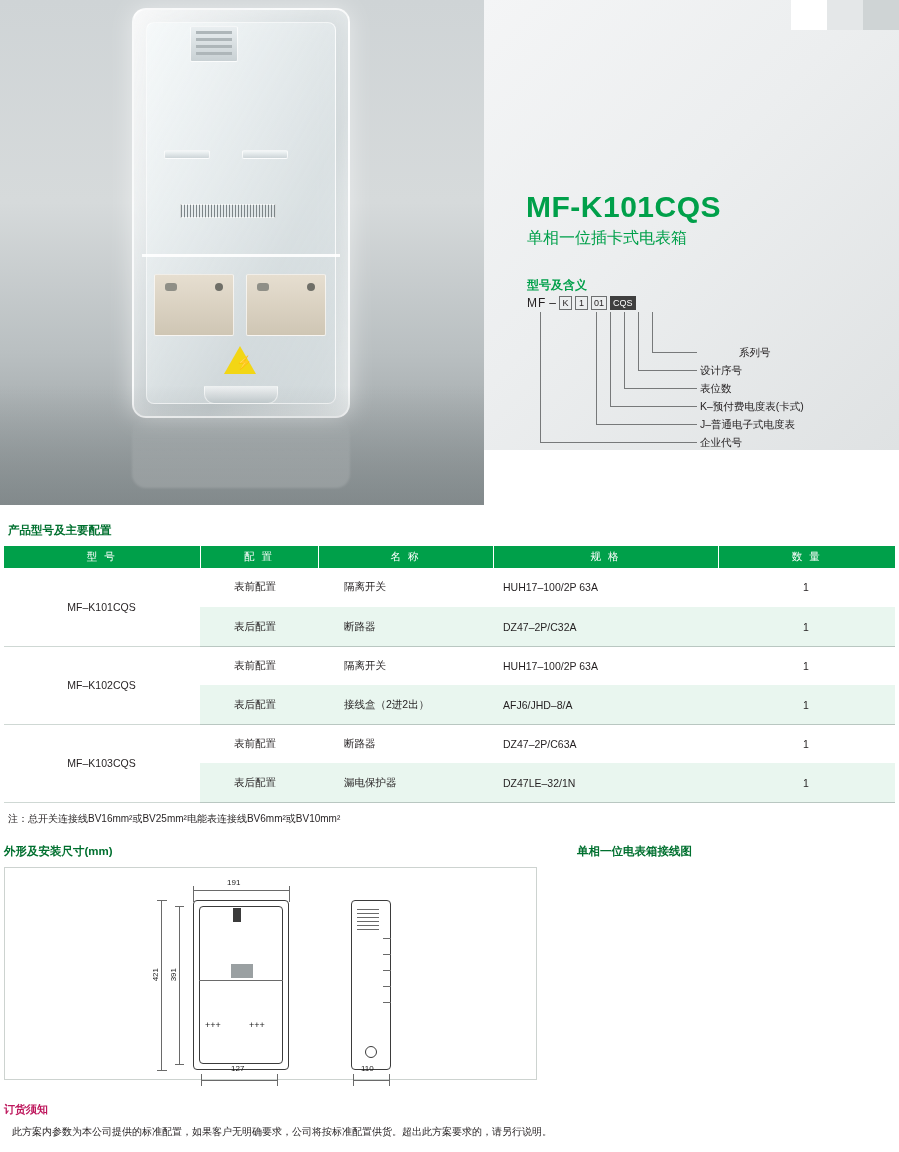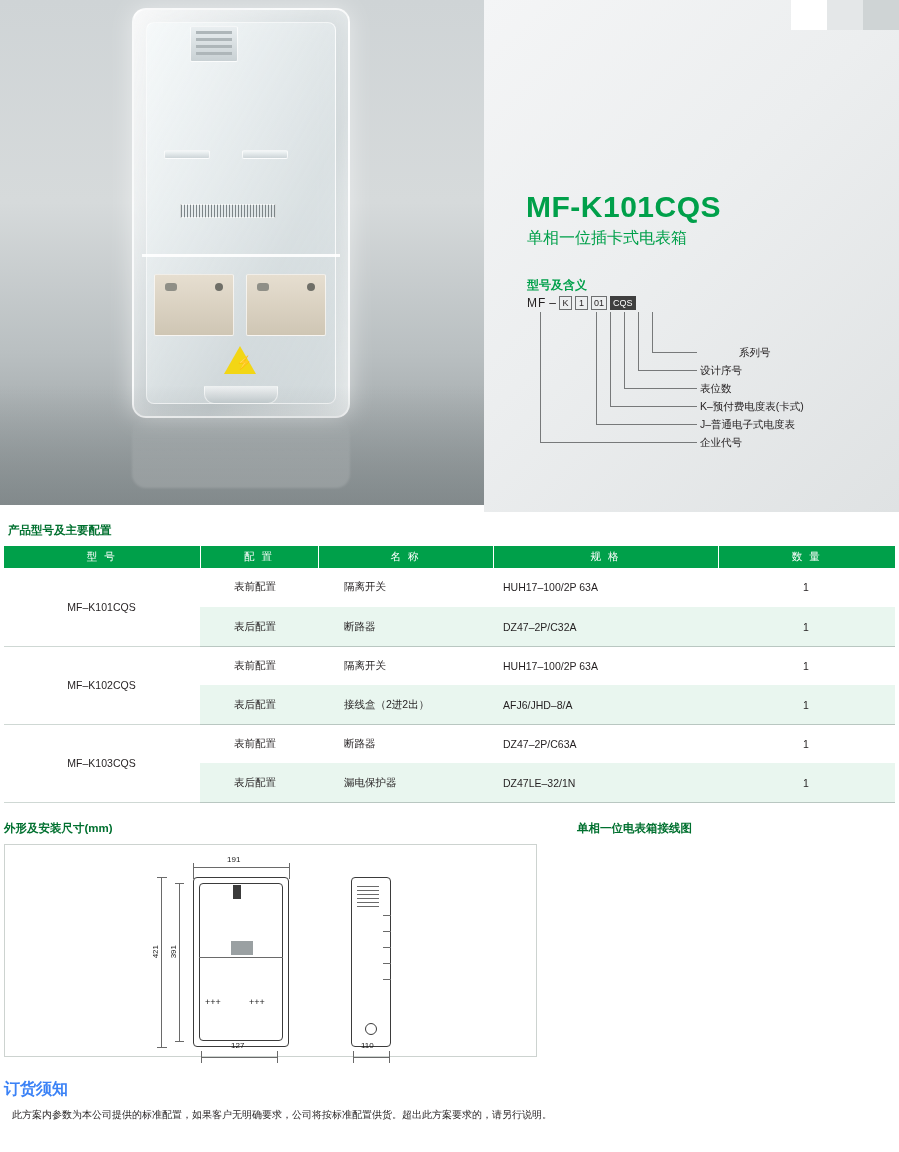--- a/index.html
+++ b/index.html
@@ -136,21 +136,21 @@
     left: 132px; top: 418px;
     width: 218px; height: 70px;
     background: linear-gradient(to bottom, rgba(255,255,255,0.30), rgba(255,255,255,0));
     transform: scaleY(-1);
     filter: blur(1px);
     border-radius: 14px;
   }
 
   .hero-info {
     width: 415px;
-    height: 512px;
+    height: 450px;
     background: linear-gradient(135deg, #f4f5f6 0%, #eceeef 45%, #dfe2e3 100%);
     position: relative;
     padding: 0 0 0 42px;
   }
   .hero-info .swatches {
     position: absolute; right: 0; top: 0;
     display: flex;
   }
   .hero-info .swatches i { display: block; width: 36px; height: 30px; }
   .title-main {
@@ -269,21 +269,21 @@
     border: 1.4px solid #3b3b3b;
     border-radius: 4px;
   }
   .dwg .thin { position: absolute; background: #6a6a6a; }
   .dwg .dim { position: absolute; font-size: 8px; color: #1a1a1a; }
   .dwg .vdim { writing-mode: vertical-rl; transform: rotate(180deg); }
 
   .circuit { position: absolute; inset: 0; }
 
   .order-title {
-    font-size: 16px; font-weight: bold; color: #3b82f6;
+    font-size: 11px; font-weight: bold; color: #be185d;
     margin: 22px 0 8px 4px;
   }
   .order-text {
     font-size: 10px; color: #231f20; margin-left: 12px;
   }
 </style>
 </head>
 <body>
 
 <div class="hero">
@@ -416,20 +416,21 @@
       </tr>
       <tr class="alt sep">
         <td class="pad">表后配置</td>
         <td class="padname">漏电保护器</td>
         <td class="padspec">DZ47LE–32/1N</td>
         <td class="c">1</td>
       </tr>
     </tbody>
   </table>
 
+  <div class="note">注：总开关连接线BV16mm²或BV25mm²电能表连接线BV6mm²或BV10mm²</div>
 </div>
 
 <div class="hdr-row" style="margin-top:18px;">
   <div class="h1 section-title" style="margin:0 0 8px 0;">外形及安装尺寸(mm)</div>
   <div class="h2 section-title" style="margin:0 0 8px 0;">单相一位电表箱接线图</div>
 </div>
 
 <div class="two-col">
   <div class="panel left">
     <div class="dwg">

